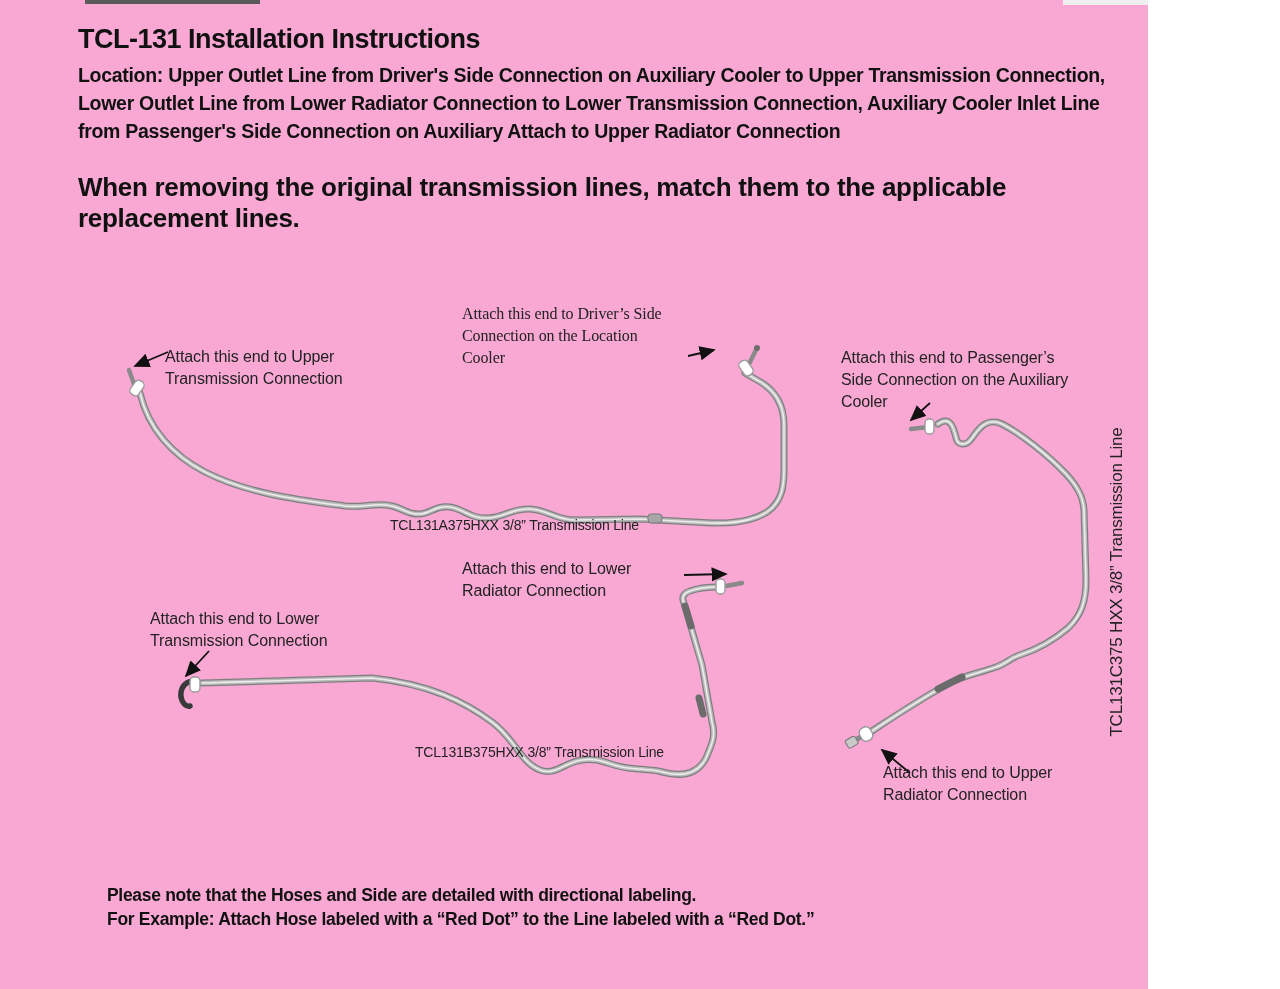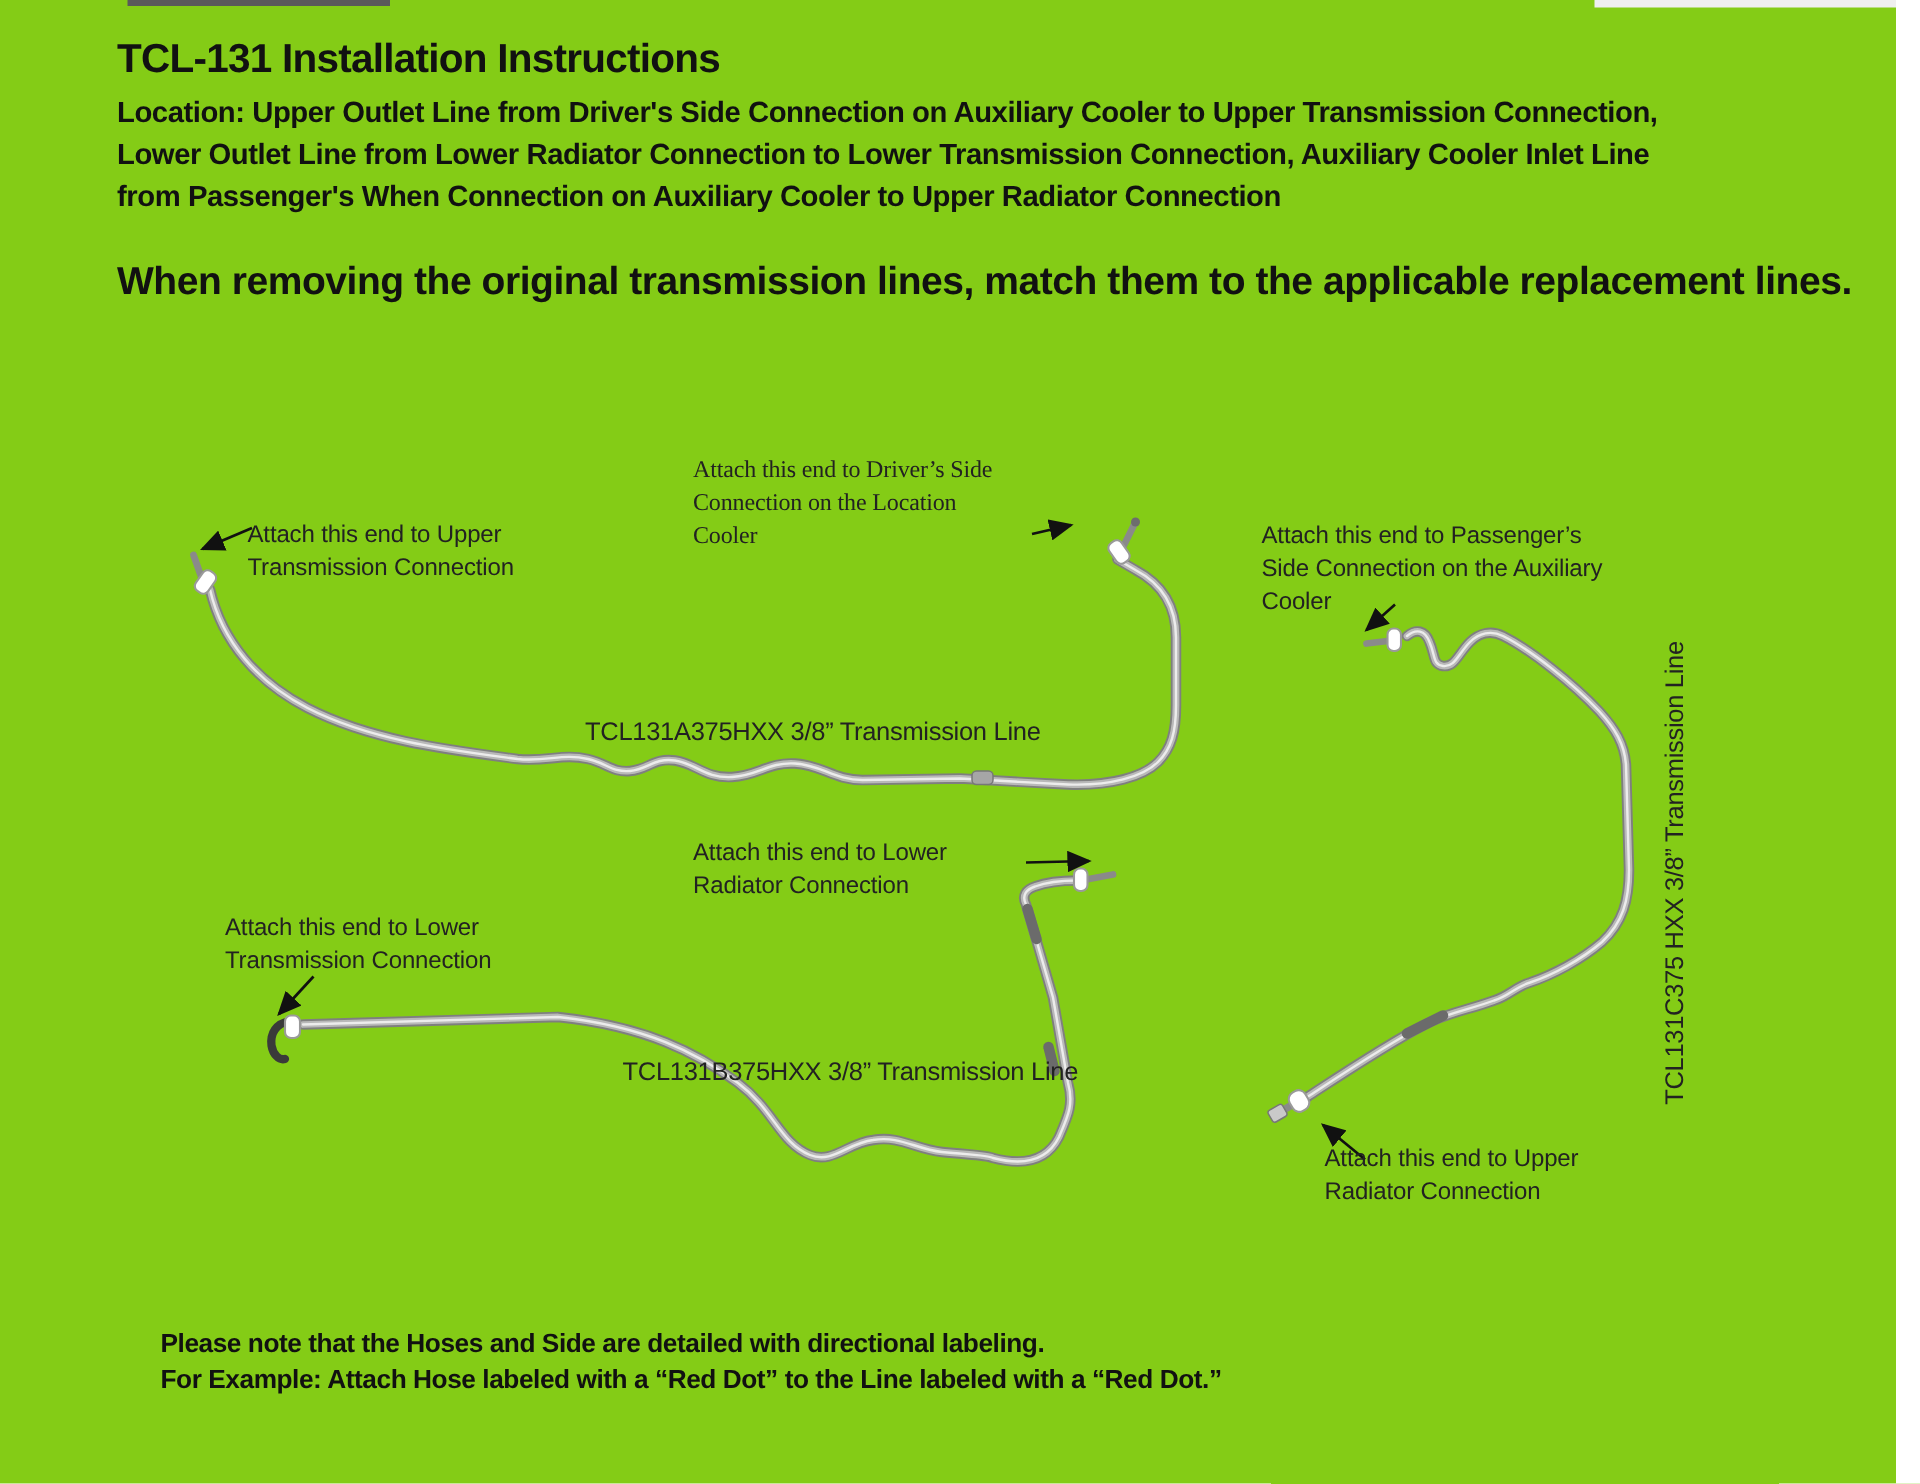--- a/index.html
+++ b/index.html
@@ -1,19 +1,19 @@
 <!DOCTYPE html>
 <html><head>
 <meta charset="utf-8">
 <style>
   html,body{margin:0;padding:0;background:#ffffff;}
   #page{
     position:relative;
-    width:1264px;height:989px;
-    background:#84cc16;
+    width:1148px;height:989px;
+    background:#f9a8d4;
     font-family:"Liberation Sans", sans-serif;
     color:#1a1a1a;
     overflow:hidden;
   }
   
   .bar-top-left{position:absolute;left:85px;top:0;width:175px;height:4px;background:#5a5a5a;}
   .bar-top-right{position:absolute;left:1063px;top:0;width:217px;height:5px;background:#efefef;}
 
   
   .title{
@@ -31,22 +31,23 @@
   }
 
   
   .ann{
     position:absolute;
     font-size:16px;line-height:22px;color:#222;
     letter-spacing:-0.1px;
   }
   .part-label{
     position:absolute;
-    font-size:17px;color:#222;letter-spacing:-0.2px;
+    font-size:14px;color:#222;letter-spacing:-0.2px;
     white-space:nowrap;
+    margin-top:39px;
   }
   .vlabel-wrap{
     position:absolute;left:1117px;top:582px;width:0;height:0;
   }
   .vlabel{
     position:absolute;left:0;top:0;
     transform:translate(-50%,-50%) rotate(-90deg);
     font-size:17px;color:#222;letter-spacing:-0.2px;white-space:nowrap;
   }
 
@@ -65,21 +66,21 @@
 
 <div id="page">
 
   <div class="bar-top-left"></div>
   <div class="bar-top-right"></div>
 
   <div class="title">TCL-131 Installation Instructions</div>
   <div class="location">
     <div class="nowrap">Location: Upper Outlet Line from Driver's Side Connection on Auxiliary Cooler to Upper Transmission Connection,</div>
     <div class="nowrap">Lower Outlet Line from Lower Radiator Connection to Lower Transmission Connection, Auxiliary Cooler Inlet Line</div>
-    <div class="nowrap">from Passenger's When Connection on Auxiliary Cooler to Upper Radiator Connection</div>
+    <div class="nowrap">from Passenger's Side Connection on Auxiliary Attach to Upper Radiator Connection</div>
   </div>
   <div class="when-note">When removing the original transmission lines, match them to the applicable replacement lines.</div>
 
   <svg class="diagram" width="1280" height="989" viewBox="0 0 1280 989">
     <defs>
       <marker id="arrowhead" markerWidth="10" markerHeight="8" refX="8" refY="4" orient="auto">
         <path d="M0,0 L9,4 L0,8 z" fill="#111"></path>
       </marker>
     </defs>
 

